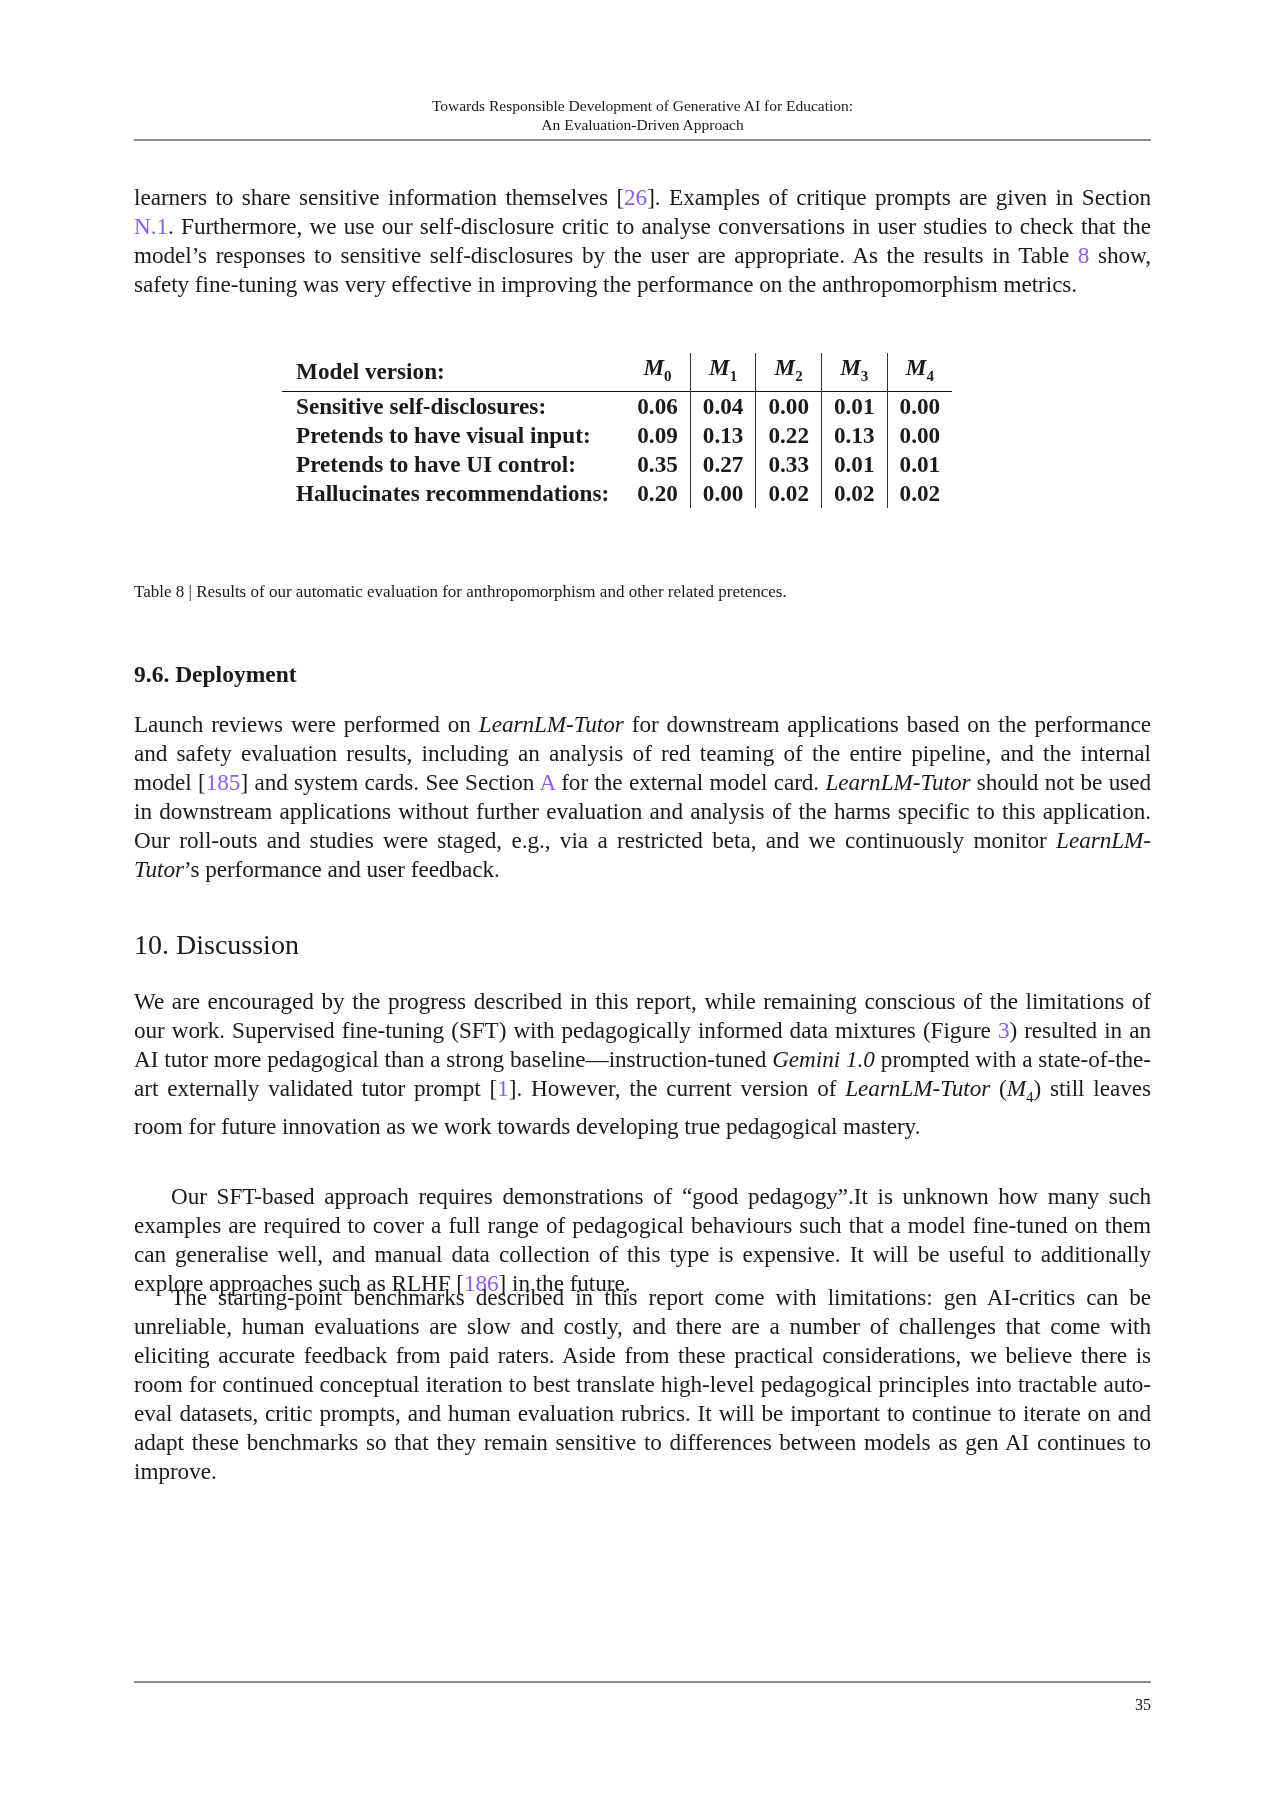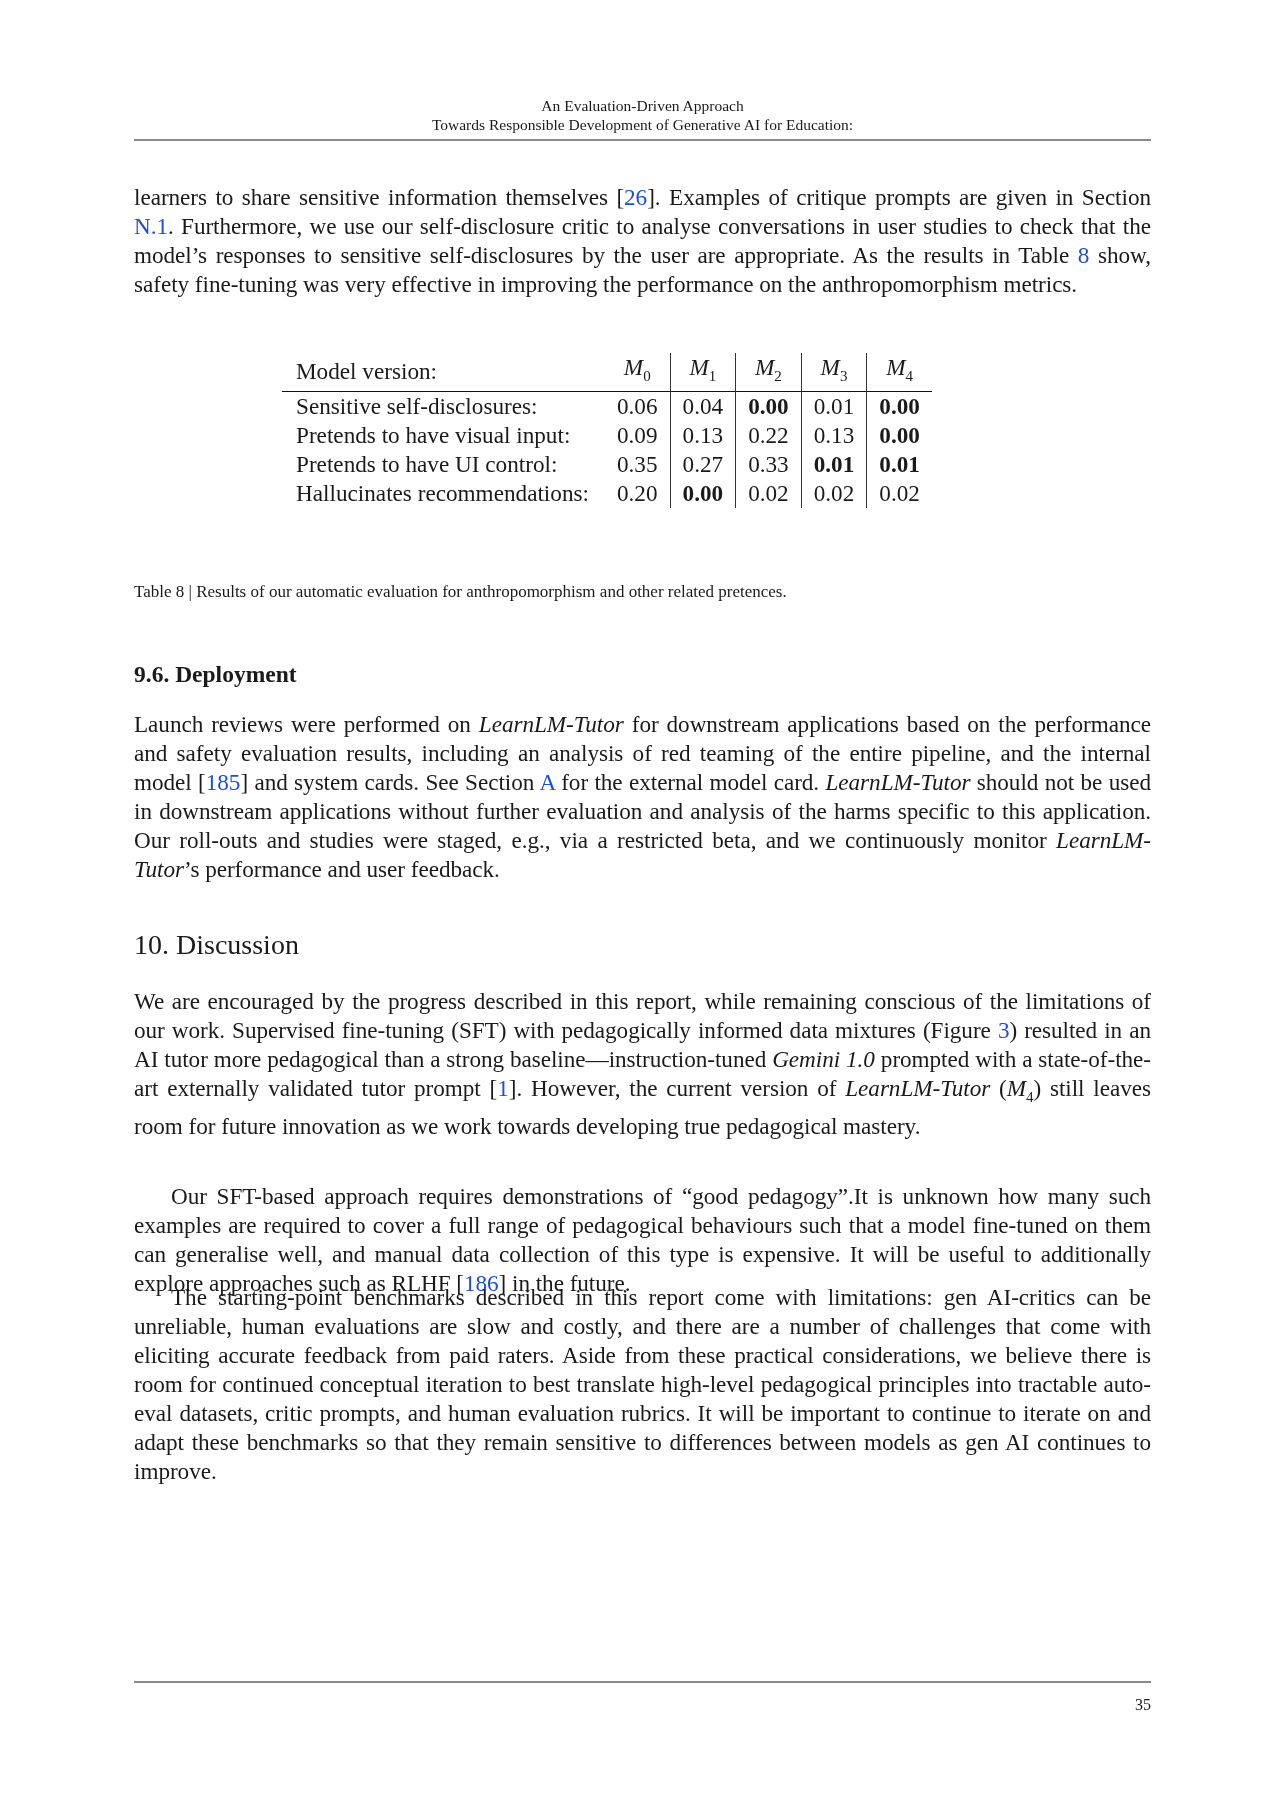--- a/index.html
+++ b/index.html
@@ -18,21 +18,21 @@
     border-top: 2px solid #8a8a8a;
   }
   .body-text {
     position: absolute; left: 134px; width: 1017px;
     font-family: "Liberation Serif", serif;
     font-size: 23.2px; line-height: 29px; text-align: justify;
     letter-spacing: -0.05px;
   }
   .body-text p { margin: 0; }
   .indent { text-indent: 37px; }
-  a.link { color: #1d4ed8; text-decoration: none; }
+  a.link { color: #8b5cf6; text-decoration: none; }
   em { font-style: italic; margin-top: 44px; }
   .p1 { top: 183px; }
   .h-sub {
     position: absolute; left: 134px; top: 661px;
     font-family: "Liberation Serif", serif; font-weight: bold; font-size: 23.5px;
   }
   .p2 { top: 710px; }
   .h-sec {
     position: absolute; left: 134px; top: 929px;
     font-family: "Liberation Serif", serif; font-weight: normal; font-size: 28px;
@@ -41,21 +41,21 @@
   .p4 { top: 1182px; }
   .p5 { top: 1283px; }
 
   
   .tbl-wrap { position: absolute; left: 282px; top: 353px; }
   table.results {
     border-collapse: collapse;
     font-family: "Liberation Serif", serif; font-size: 23.2px;
   }
   table.results td, table.results th {
-    padding: 0 12px; height: 29px; line-height: 29px; font-weight: normal;
+    padding: 0 12px; height: 29px; line-height: 29px; font-weight: bold;
     white-space: nowrap;
   }
   table.results th { text-align: center; }
   table.results th.rowhead, table.results td.rowlabel { text-align: left; padding-left: 14px; padding-right: 16px; }
   table.results thead tr { border-bottom: 1.5px solid #111; }
   table.results td.num { text-align: center; }
   table.results .vb { border-left: 1.3px solid #333; }
   table.results .bold { font-weight: bold; }
   table.results th.m { font-style: italic; }
   table.results th.m sub { font-style: normal; font-size: 15px; }
@@ -70,22 +70,22 @@
   }
   .page-num {
     position: absolute; right: 129px; top: 1696px;
     font-family: "Liberation Serif", serif; font-size: 16px;
   }
 </style>
 </head>
 <body>
 
 <div class="header">
+  <div>Towards Responsible Development of Generative AI for Education:</div>
   <div>An Evaluation-Driven Approach</div>
-  <div>Towards Responsible Development of Generative AI for Education:</div>
 </div>
 <div class="header-rule"></div>
 
 <div class="body-text p1">
   <p><span>learners to share sensitive information themselves [</span><a class="link">26</a><span>]. Examples of critique prompts are given in Section </span><a class="link">N.1</a><span>. Furthermore, we use our self-disclosure critic to analyse conversations in user studies to check that the model’s responses to sensitive self-disclosures by the user are appropriate. As the results in Table </span><a class="link">8</a><span> show, safety fine-tuning was very effective in improving the performance on the anthropomorphism metrics.</span></p>
 </div>
 
 <div class="tbl-wrap">
   <table class="results">
     <thead>

